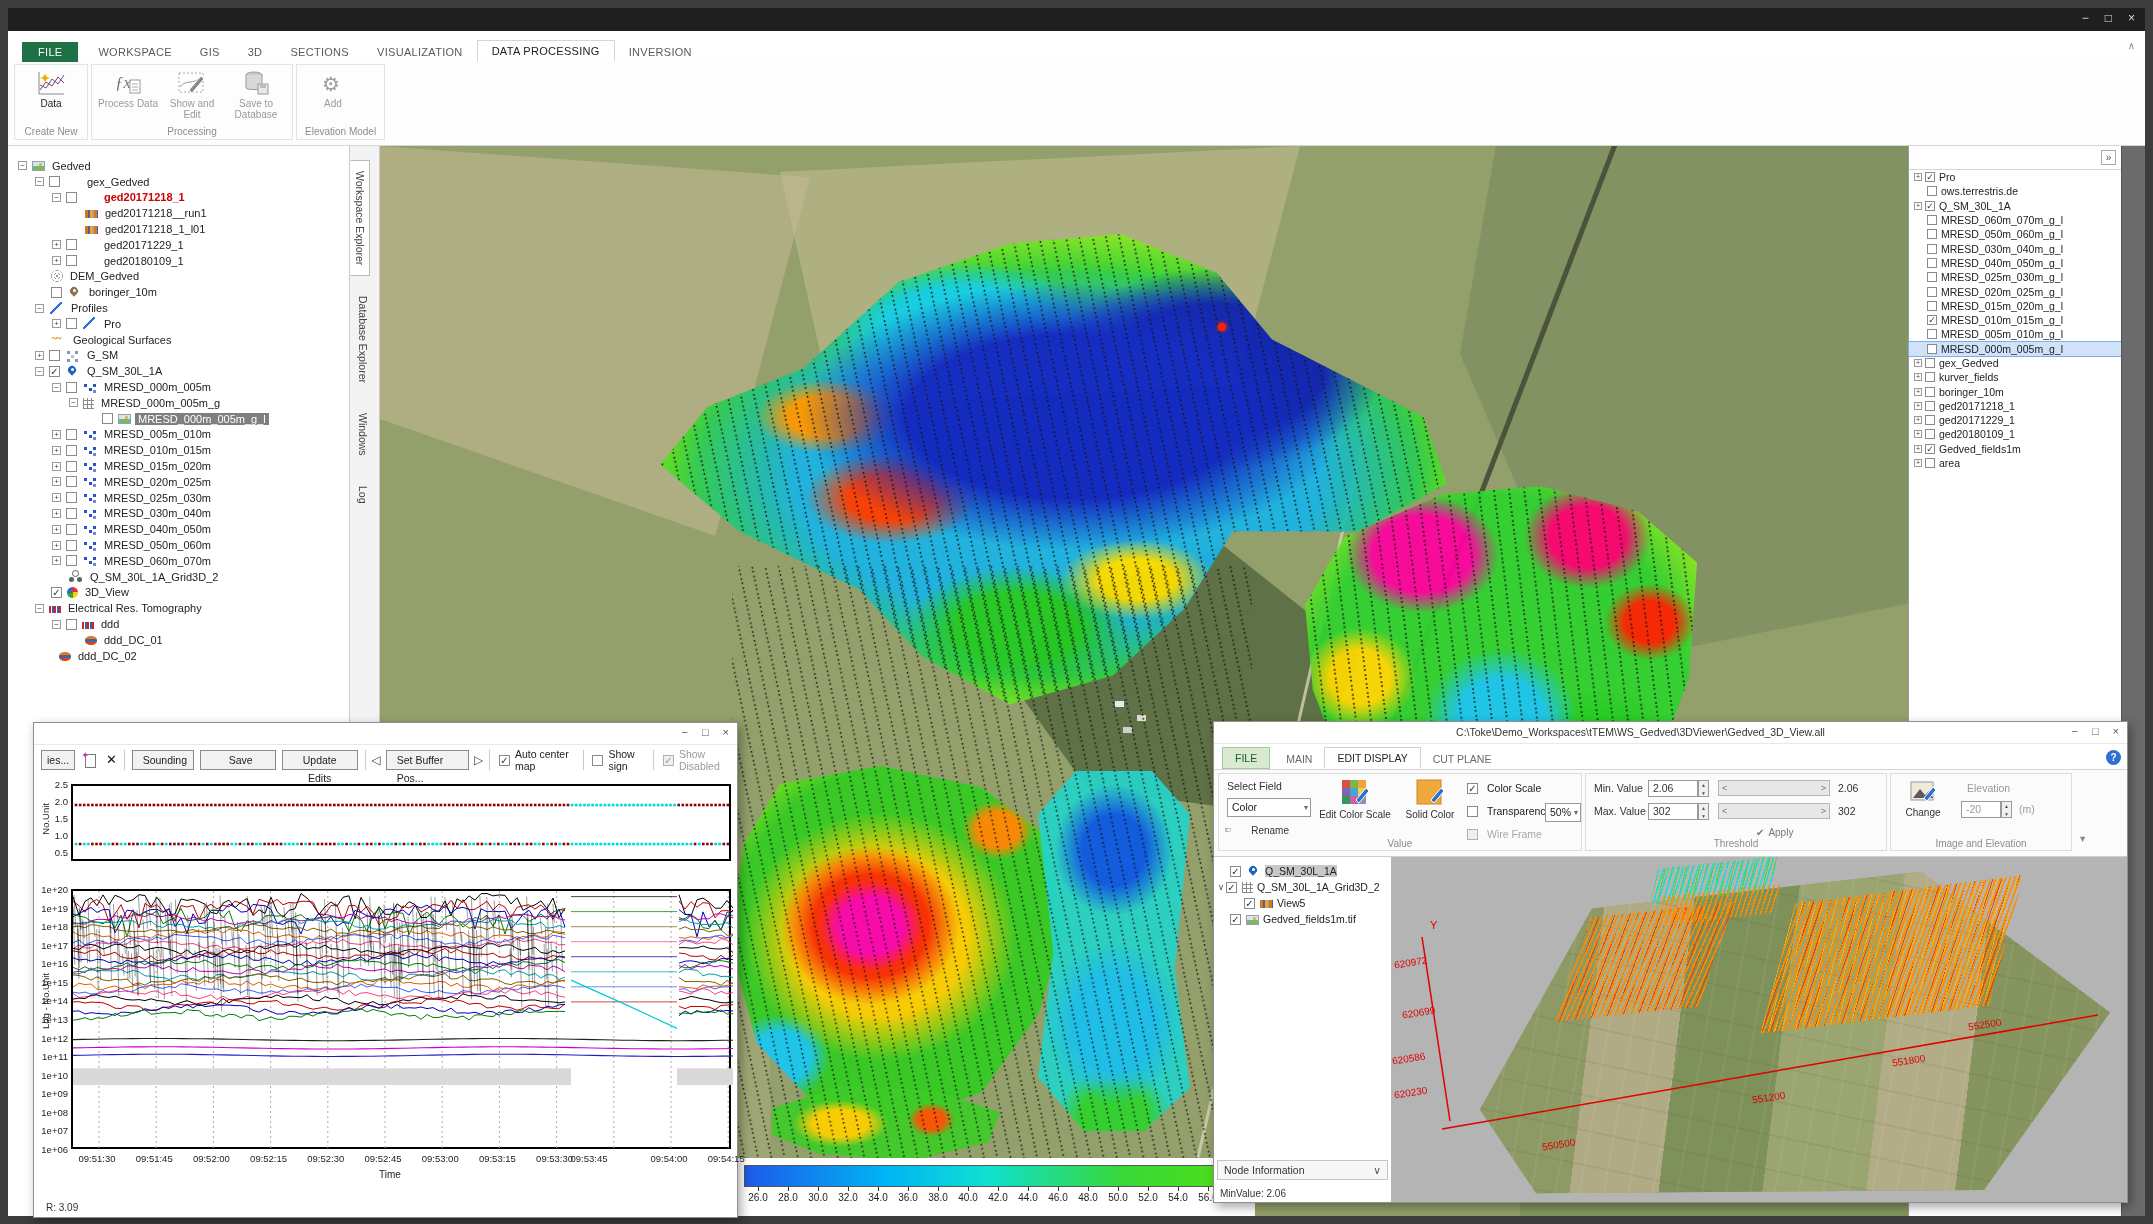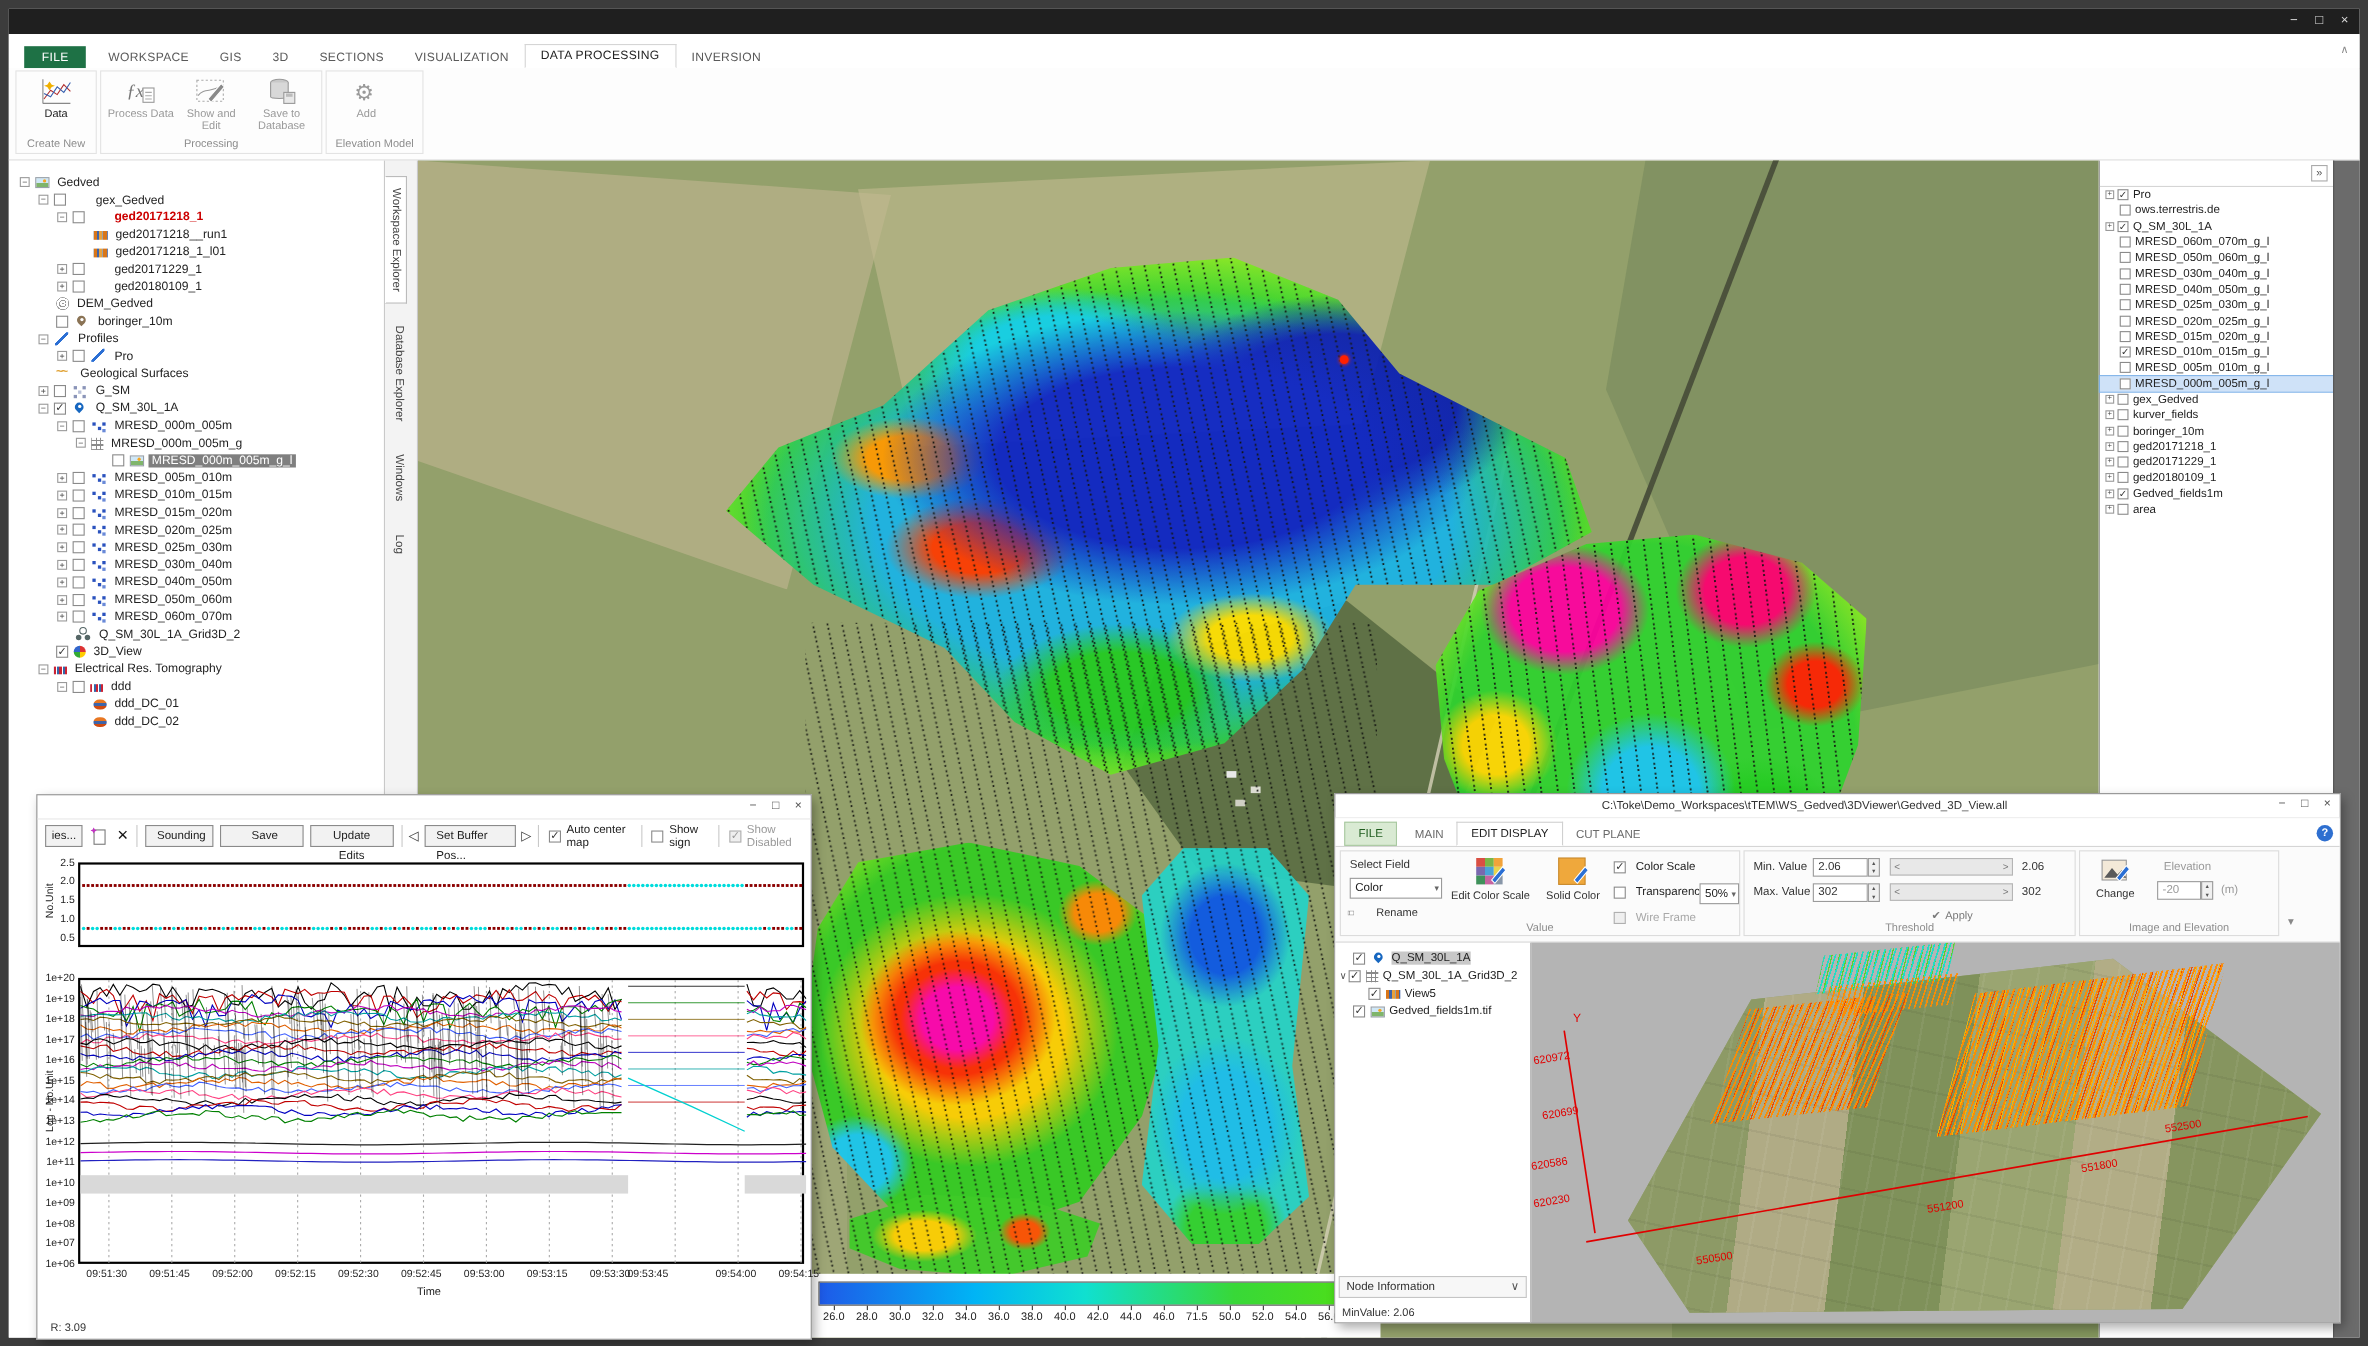--- a/index.html
+++ b/index.html
@@ -396,21 +396,21 @@
           <span class="exp" data-interactable="true">−</span>
           <span class="cb" data-interactable="true"></span>
           <span class="ti ic-ert" data-interactable="false"></span>
           <span class="tlabel" data-interactable="false">ddd</span>
         </div>
         <div class="trow" data-interactable="true" style="padding-left: 61px;">
           <span class="expsp" data-interactable="false"></span>
           <span class="ti ic-lens" data-interactable="false"></span>
           <span class="tlabel" data-interactable="false">ddd_DC_01</span>
         </div>
-        <div class="trow" data-interactable="true" style="padding-left: 61px;">
+        <div class="trow" data-interactable="true" style="padding-left: 35px;">
           <span class="expsp" data-interactable="false"></span>
           <span class="ti ic-lens" data-interactable="false"></span>
           <span class="tlabel" data-interactable="false">ddd_DC_02</span>
         </div>
       </div>
 
   <div id="sidetabs" data-interactable="false">
         <div class="vtab active" data-interactable="true">Workspace Explorer</div>
         <div class="vtab" data-interactable="true">Database Explorer</div>
         <div class="vtab" data-interactable="true">Windows</div>
@@ -642,21 +642,21 @@
           <span class="cbtick" data-interactable="false" style="left: 182px;">38.0</span>
           <span class="cbmark" data-interactable="false" style="left: 230px;"></span>
           <span class="cbtick" data-interactable="false" style="left: 212px;">40.0</span>
           <span class="cbmark" data-interactable="false" style="left: 260px;"></span>
           <span class="cbtick" data-interactable="false" style="left: 242px;">42.0</span>
           <span class="cbmark" data-interactable="false" style="left: 290px;"></span>
           <span class="cbtick" data-interactable="false" style="left: 272px;">44.0</span>
           <span class="cbmark" data-interactable="false" style="left: 320px;"></span>
           <span class="cbtick" data-interactable="false" style="left: 302px;">46.0</span>
           <span class="cbmark" data-interactable="false" style="left: 350px;"></span>
-          <span class="cbtick" data-interactable="false" style="left: 332px;">71.5</span>
+          <span class="cbtick" data-interactable="false" style="left: 332px;">48.0</span>
           <span class="cbmark" data-interactable="false" style="left: 380px;"></span>
           <span class="cbtick" data-interactable="false" style="left: 362px;">50.0</span>
           <span class="cbmark" data-interactable="false" style="left: 410px;"></span>
           <span class="cbtick" data-interactable="false" style="left: 392px;">52.0</span>
           <span class="cbmark" data-interactable="false" style="left: 440px;"></span>
           <span class="cbtick" data-interactable="false" style="left: 422px;">54.0</span>
           <span class="cbmark" data-interactable="false" style="left: 470px;"></span>
           <span class="cbtick" data-interactable="false" style="left: 452px;">56.0</span>
           <span class="cbmark" data-interactable="false" style="left: 500px;"></span>
           <span class="cbtick" data-interactable="false" style="left: 482px;">58.0</span>

